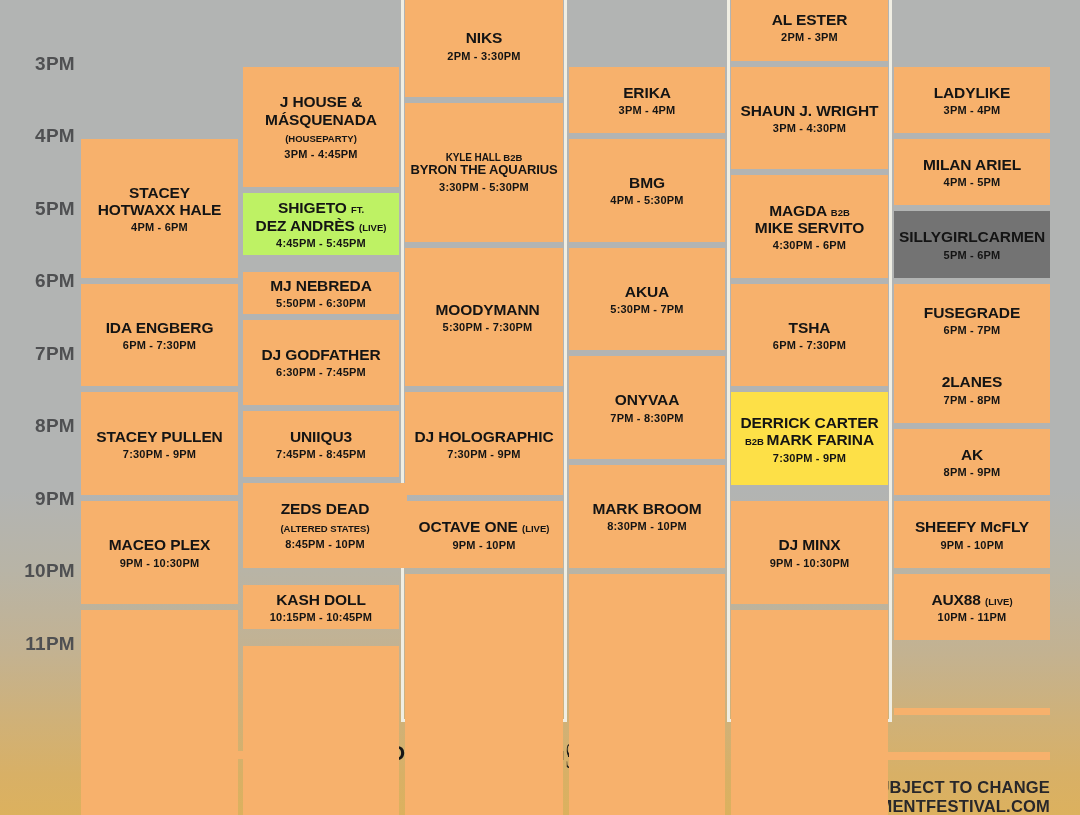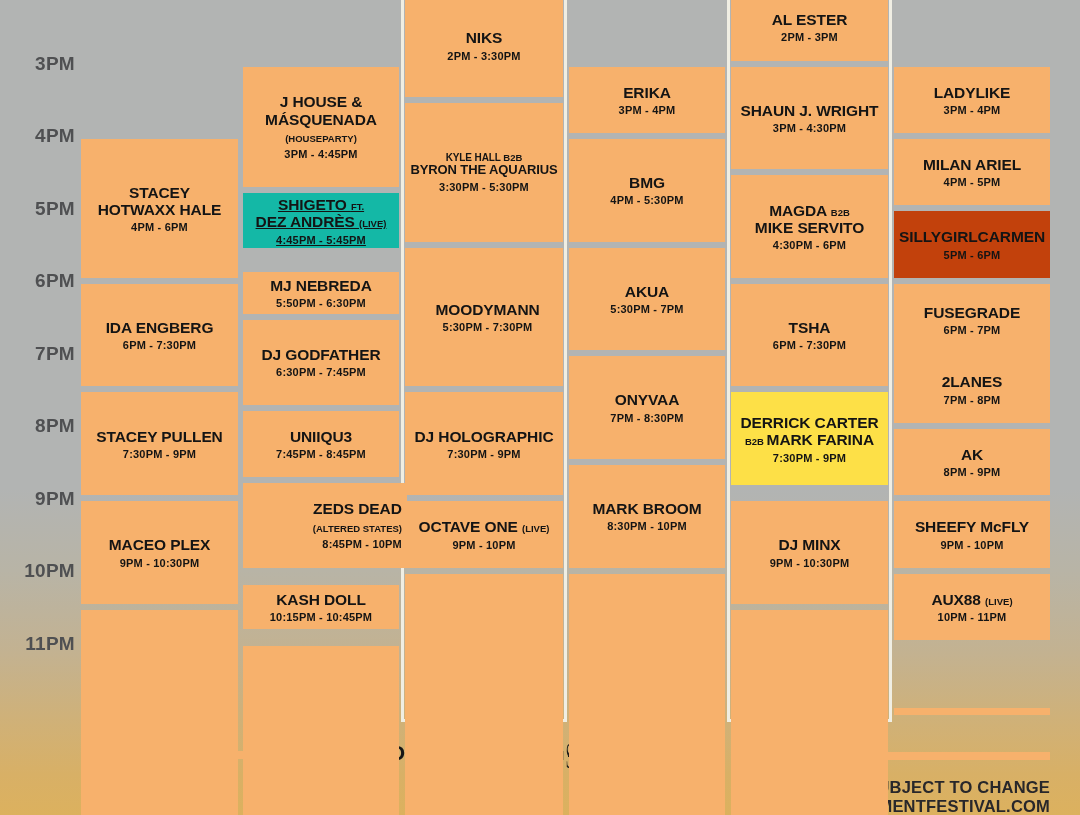--- a/index.html
+++ b/index.html
@@ -131,21 +131,21 @@
     </div>
     <div class="ev" style="left: 81px; width: 157px; top: 609.8px; height: 971.94px; background: rgb(247, 177, 108);"></div>
     <div class="ev" style="left: 243px; width: 156px; top: 66.5px; height: 120.77px; background: rgb(247, 177, 108);">
       <div class="ev-name">
         <span class="nameline"><span>J HOUSE &amp;</span></span>
         <span class="nameline"><span>MÁSQUENADA</span></span>
         <span class="nameline"><span class="sm">(HOUSEPARTY)</span></span>
       </div>
       <div class="ev-time">3PM - 4:45PM</div>
     </div>
-    <div class="ev" style="left: 243px; width: 156px; top: 193.27px; height: 55px; background: #14b8a6; text-decoration: underline;">
+    <div class="ev" style="left: 243px; width: 156px; top: 193.27px; height: 62px; background: #bef264;">
       <div class="ev-name">
         <span class="nameline"><span>SHIGETO </span><span class="sm">FT.</span></span>
         <span class="nameline"><span>DEZ ANDRÈS </span><span class="sm">(LIVE)</span></span>
       </div>
       <div class="ev-time">4:45PM - 5:45PM</div>
     </div>
     <div class="ev" style="left: 243px; width: 156px; top: 271.747px; height: 42.2933px; background: rgb(247, 177, 108);">
       <div class="ev-name">
         <span class="nameline"><span>MJ NEBREDA</span></span>
       </div>
@@ -156,21 +156,21 @@
         <span class="nameline"><span>DJ GODFATHER</span></span>
       </div>
       <div class="ev-time">6:30PM - 7:45PM</div>
     </div>
     <div class="ev" style="left: 243px; width: 156px; top: 410.59px; height: 66.44px; background: rgb(247, 177, 108);">
       <div class="ev-name">
         <span class="nameline"><span>UNIIQU3</span></span>
       </div>
       <div class="ev-time">7:45PM - 8:45PM</div>
     </div>
-    <div class="ev" style="left: 243px; width: 164px; top: 483.03px; height: 84.55px; background: rgb(247, 177, 108); align-items: flex-end;">
+    <div class="ev" style="left: 243px; width: 164px; top: 483.03px; height: 84.55px; background: rgb(247, 177, 108);">
       <div class="ev-name">
         <span class="nameline"><span>ZEDS DEAD</span></span>
         <span class="nameline"><span class="sm">(ALTERED STATES)</span></span>
       </div>
       <div class="ev-time">8:45PM - 10PM</div>
     </div>
     <div class="ev" style="left: 243px; width: 156px; top: 584.8px; height: 44px; background: rgb(247, 177, 108); text-align: center;">
       <div class="ev-name">
         <span class="nameline"><span>KASH DOLL</span></span>
       </div>
@@ -284,21 +284,21 @@
         <span class="nameline"><span>LADYLIKE</span></span>
       </div>
       <div class="ev-time">3PM - 4PM</div>
     </div>
     <div class="ev" style="left: 894px; width: 156px; top: 138.94px; height: 66.44px; background: rgb(247, 177, 108);">
       <div class="ev-name">
         <span class="nameline"><span>MILAN ARIEL</span></span>
       </div>
       <div class="ev-time">4PM - 5PM</div>
     </div>
-    <div class="ev" style="left: 894px; width: 156px; top: 211.38px; height: 66.44px; background: #c2410c;">
+    <div class="ev" style="left: 894px; width: 156px; top: 211.38px; height: 66.44px; background: #737373;">
       <div class="ev-name">
         <span class="nameline"><span>SILLYGIRLCARMEN</span></span>
       </div>
       <div class="ev-time">5PM - 6PM</div>
     </div>
     <div class="ev" style="left: 894px; width: 156px; top: 283.82px; height: 73px; background: rgb(247, 177, 108);">
       <div class="ev-name">
         <span class="nameline"><span>FUSEGRADE</span></span>
       </div>
       <div class="ev-time">6PM - 7PM</div>

